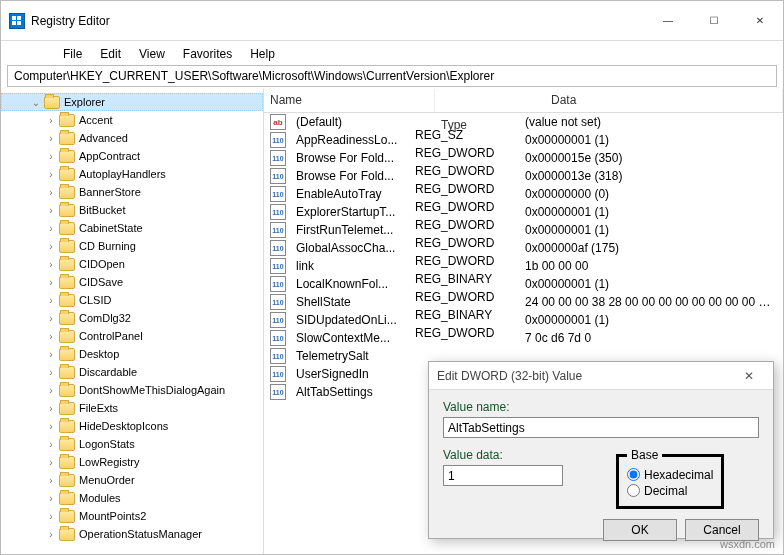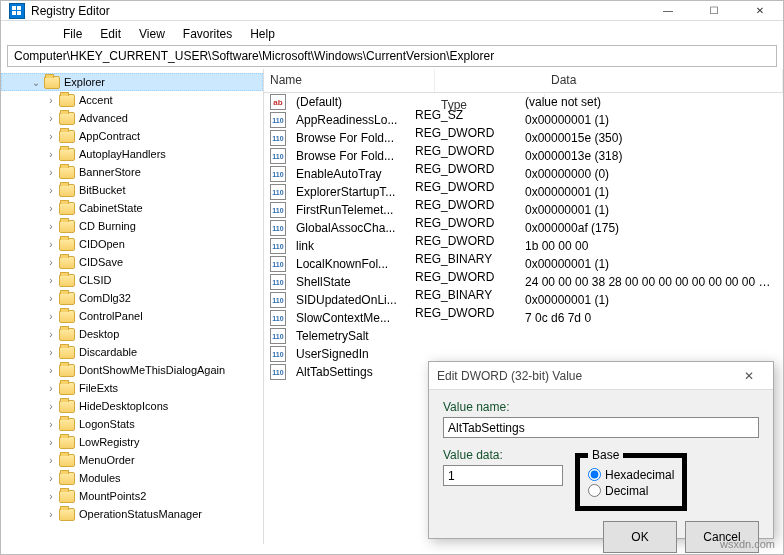--- a/index.html
+++ b/index.html
@@ -1,18 +1,18 @@
 <!DOCTYPE html>
 <html><head>
 <meta charset="utf-8">
 <style>
   * { box-sizing: border-box; margin: 0; padding: 0; }
   body { font-family: "Segoe UI", Tahoma, sans-serif; font-size: 12px; background: #fff; color: #000; width: 784px; height: 555px; overflow: hidden; position: relative; border: 1px solid #bbb; }
   
-  .titlebar { display: flex; align-items: center; height: 20px; padding: 0 0 0 8px; border-bottom: 1px solid #ddd; }
+  .titlebar { display: flex; align-items: center; height: 40px; padding: 0 0 0 8px; border-bottom: 1px solid #ddd; }
   .titlebar .appicon { width: 16px; height: 16px; background: #0078d7; display: inline-flex; align-items: center; justify-content: center; color: #fff; font-size: 10px; border: 1px solid #005a9e; }
   .titlebar .title { margin-left: 6px; flex: 1; font-size: 12px; }
   .titlebar .winbtns { display: flex; }
   .titlebar .winbtn { width: 46px; height: 30px; display: flex; align-items: center; justify-content: center; color: #333; font-size: 10px; }
   
   .menubar { display: flex; height: 22px; align-items: flex-end; padding: 0 6px; gap: 2px; margin-left: 48px; }
   .menubar .menu-item { padding: 2px 8px; cursor: default; }
   
   .addressbar { border: 1px solid #bbb; margin: 2px 6px; height: 22px; display: flex; align-items: center; padding: 0 6px; font-size: 12px; background: #fff; }
   
@@ -44,25 +44,25 @@
   
   .dialog { position: absolute; left: 427px; top: 360px; width: 346px; height: 178px; background: #f0f0f0; border: 1px solid #aaa; box-shadow: 3px 3px 12px rgba(0,0,0,0.25); font-size: 12px; }
   .dialog .dlg-title { display: flex; align-items: center; height: 28px; padding: 0 8px; background: #fff; border-bottom: 1px solid #ddd; }
   .dialog .dlg-title .t { flex: 1; color: #444; }
   .dialog .dlg-title .close { width: 32px; text-align: center; color: #555; cursor: default; }
   .dialog .dlg-body { padding: 10px 14px; }
   .dialog label { display: block; margin-bottom: 3px; color: #14532d; }
   .dialog input[type=text] { width: 100%; height: 21px; border: 1px solid #888; padding: 0 4px; font-size: 12px; }
   .dialog .row2 { display: flex; margin-top: 10px; gap: 12px; }
   .dialog .col-left { width: 120px; }
-  .dialog fieldset { border: 5px solid #000000; padding: 4px 8px 8px; }
+  .dialog fieldset { border: 3px solid #000000; padding: 4px 8px 8px; margin-left: 41px; }
   .dialog fieldset legend { padding: 0 4px; font-size: 12px; }
   .dialog .radio-row { display: flex; align-items: flex-start; gap: 4px; margin-top: 2px; }
   .dialog .btns { display: flex; justify-content: flex-end; gap: 8px; padding: 0 14px 12px; }
-  .dialog button { width: 74px; height: 32px; border: 1px solid #888; background: #e1e1e1; cursor: default; font-size: 12px; }
+  .dialog button { width: 74px; height: 22px; border: 1px solid #888; background: #e1e1e1; cursor: default; font-size: 12px; }
   
   .watermark { position: absolute; right: 8px; bottom: 4px; font-size: 11px; color: #888; }
 
   ::-webkit-scrollbar { width: 17px; background: #f0f0f0; }
   ::-webkit-scrollbar-thumb { background: #c1c1c1; border: 1px solid #a8a8a8; }
 </style>
 </head>
 <body>
 
 <div class="titlebar">

